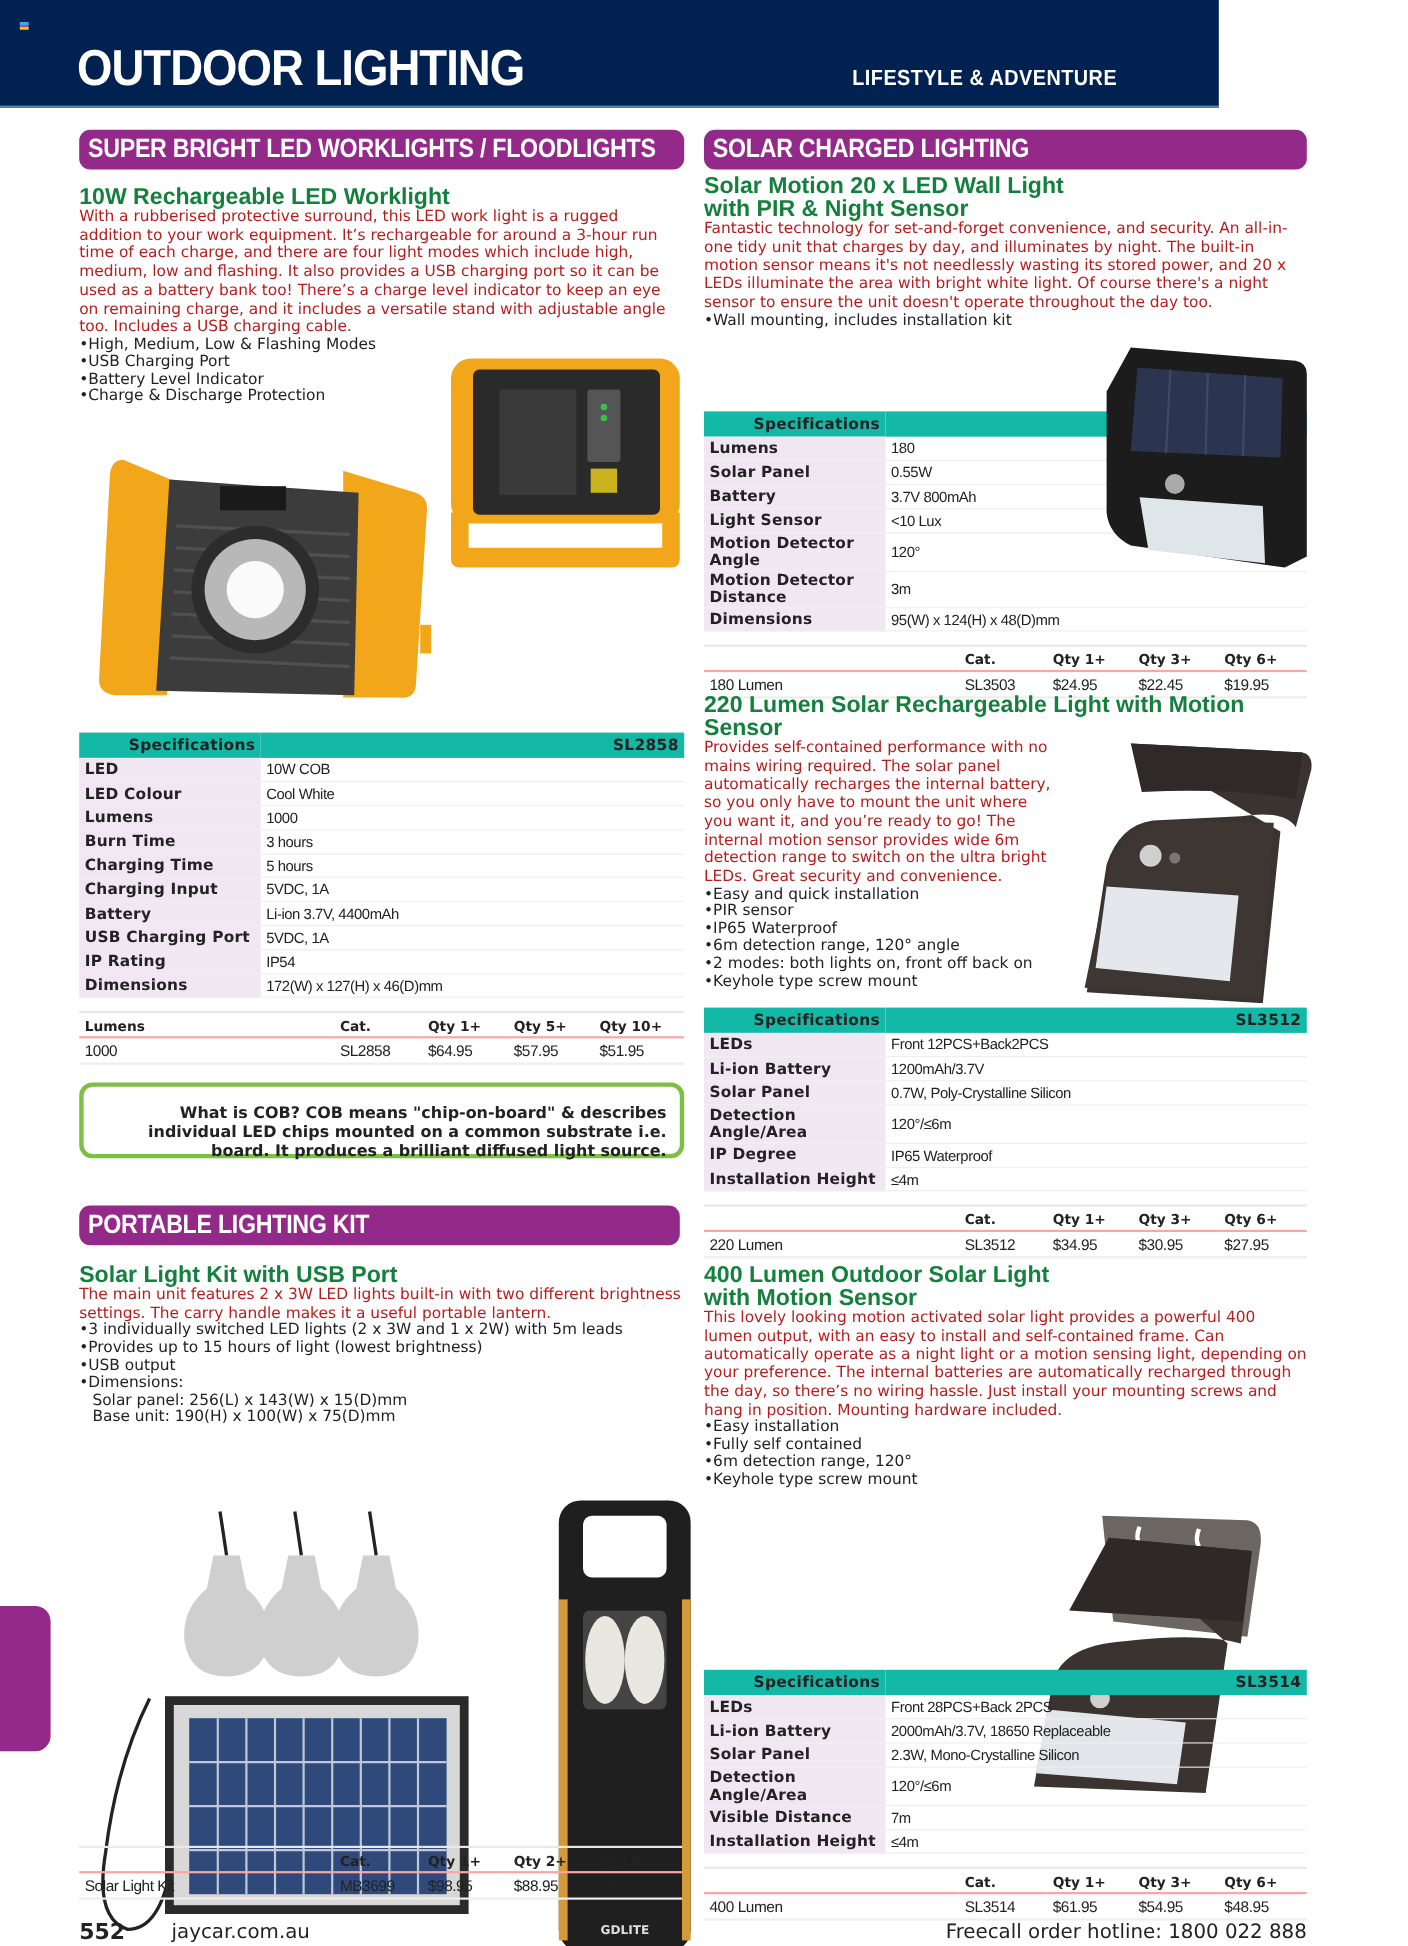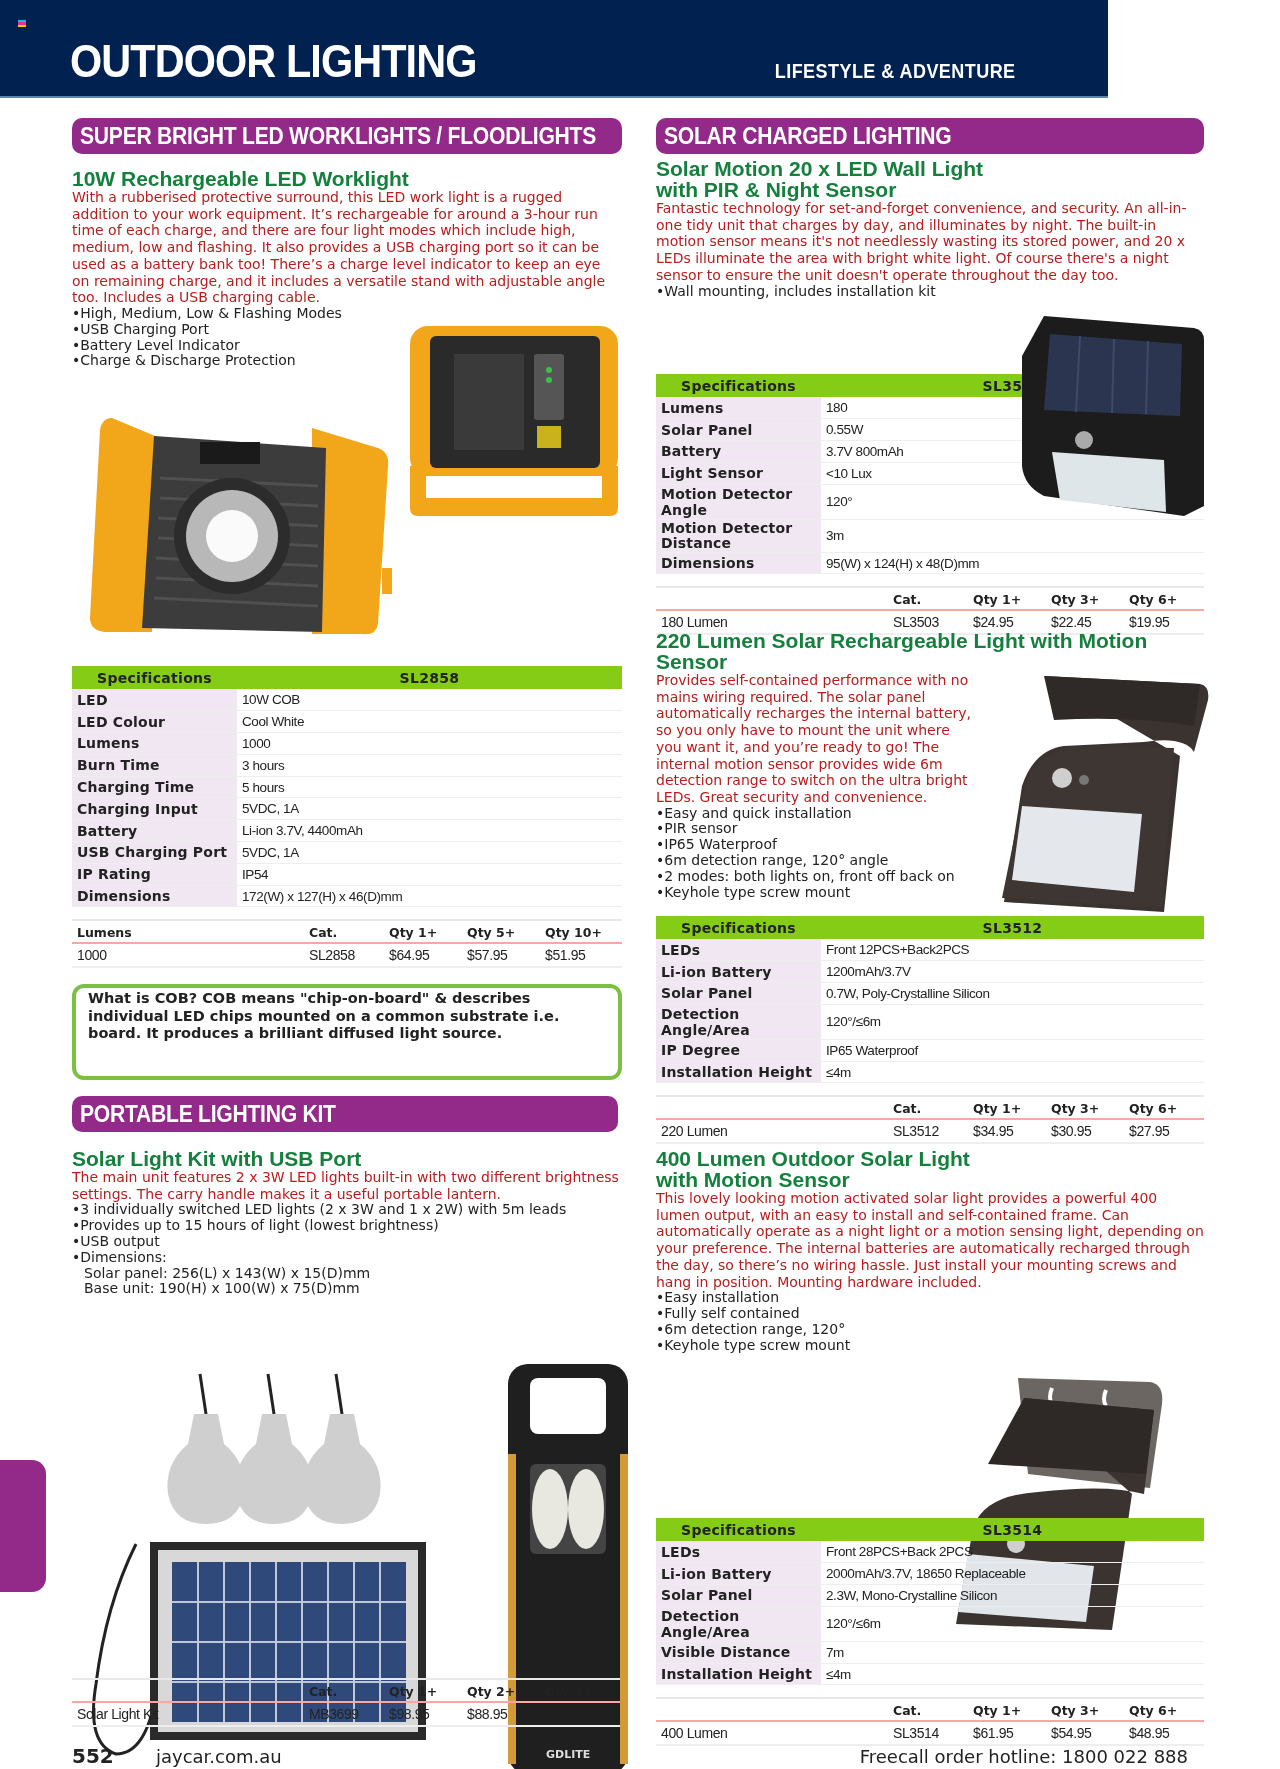--- a/index.html
+++ b/index.html
@@ -9,45 +9,45 @@
   .topbar { position: absolute; left: 0; top: 0; width: 1108px; height: 98px; background: #012150; border-bottom: 2px solid #5a86b0; }
   .topbar .cmyk { position: absolute; left: 18px; top: 20px; width: 8px; height: 7px;
     background: linear-gradient(#2ab1e8 0 33%, #e6318e 33% 66%, #f6d10a 66% 100%); }
   .topbar .title { position: absolute; left: 70px; top: 34px; font-family: "Liberation Sans", sans-serif; font-weight: bold;
     font-size: 46px; color: #fff; letter-spacing: -1px; transform: scaleX(0.9); transform-origin: left; }
   .topbar .subtitle { position: absolute; right: 92px; top: 60px; font-family: "Liberation Sans", sans-serif; font-weight: bold;
     font-size: 20px; color: #fff; letter-spacing: 0.5px; transform: scaleX(0.9); transform-origin: right; }
 
   .col { position: absolute; top: 118px; }
   .col-left { left: 72px; width: 550px; }
-  .col-right { left: 656px; width: 550px; }
+  .col-right { left: 640px; width: 550px; }
 
   .section-bar { height: 36px; border-radius: 10px; background: #932989; color: #fff;
     font-family: "Liberation Sans", sans-serif; font-weight: bold; font-size: 24px;
     padding: 4px 0 0 8px; letter-spacing: -0.3px; }
   .section-bar span { display: inline-block; transform: scaleX(0.88); transform-origin: left; white-space: nowrap; }
 
   .prod-title { font-family: Liberation Sans, sans-serif; font-weight: bold; font-size: 21px; color: #15803d; line-height: 21px; }
   .desc { font-size: 14px; line-height: 16.7px; color: #b91c1c; }
   .bullets { list-style: none; font-size: 14px; line-height: 15.8px; }
   .bullets li::before { content: "\2022 "; }
   .bullets .sub { padding-left: 12px; }
 
   table.spec { width: 100%; border-collapse: collapse; font-size: 14px; }
-  table.spec th { background: #84cc16; text-align: center; font-weight: bold; padding: 2px 5px; height: 23px; font-size: 14px; letter-spacing: 0.3px; }
+  table.spec th { background: #14b8a6; text-align: right; font-weight: bold; padding: 2px 5px; height: 23px; font-size: 14px; letter-spacing: 0.3px; }
   table.spec td { padding: 1px 5px; height: 21.8px; border-bottom: 1px solid #eee; }
   table.spec td.k { background: #f1e7f3; font-weight: bold; width: 165px; color: #222; letter-spacing: 0.2px; }
   table.spec td.v { font-family: "Liberation Sans Narrow", "Liberation Sans", sans-serif; font-size: 13.5px; letter-spacing: -0.4px; }
 
   table.price { width: 100%; border-collapse: collapse; margin-top: 12px; font-size: 13px; border-top: 2px solid #e8e8e8; }
   table.price th { text-align: left; font-weight: bold; padding: 4px 5px 2px; border-bottom: 2px solid #fca5a5; font-size: 12.5px; }
   table.price td { padding: 3px 5px; font-family: "Liberation Sans", sans-serif; font-size: 14px; letter-spacing: -0.4px; border-bottom: 2px solid #eee; }
 
-  .cob-box { border: 4px solid #7bc043; border-radius: 12px; padding: 2px 12px; text-align: left; font-weight: bold;
-    font-size: 14.5px; line-height: 17.5px; color: #222; height: 96px; }
+  .cob-box { border: 4px solid #7bc043; border-radius: 12px; padding: 16px 12px; text-align: right; font-weight: bold;
+    font-size: 14.5px; line-height: 17.5px; color: #222; height: 69px; }
 
   .img { position: absolute; }
   .side-tab { position: absolute; left: 0; top: 1460px; width: 46px; height: 132px; background: #932989; border-radius: 0 14px 14px 0; }
 
   .footer-page { position: absolute; left: 72px; top: 1744px; font-weight: bold; font-size: 20px; color: #222; }
   .footer-url { position: absolute; left: 156px; top: 1746px; font-size: 18px; color: #222; text-align: right; }
   .footer-hot { position: absolute; right: 92px; top: 1746px; font-size: 18px; color: #222; }
 </style>
 </head>
 <body>

